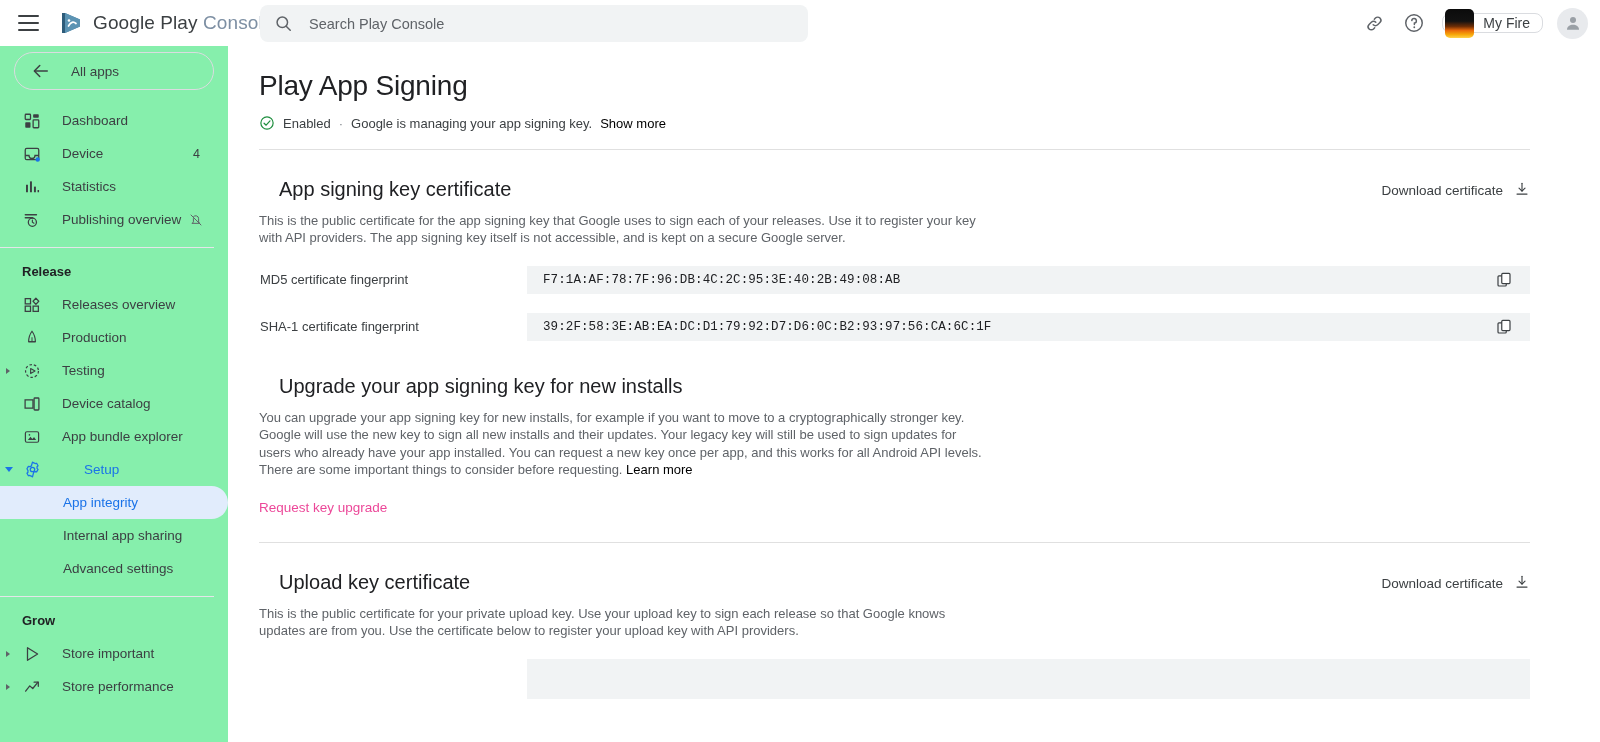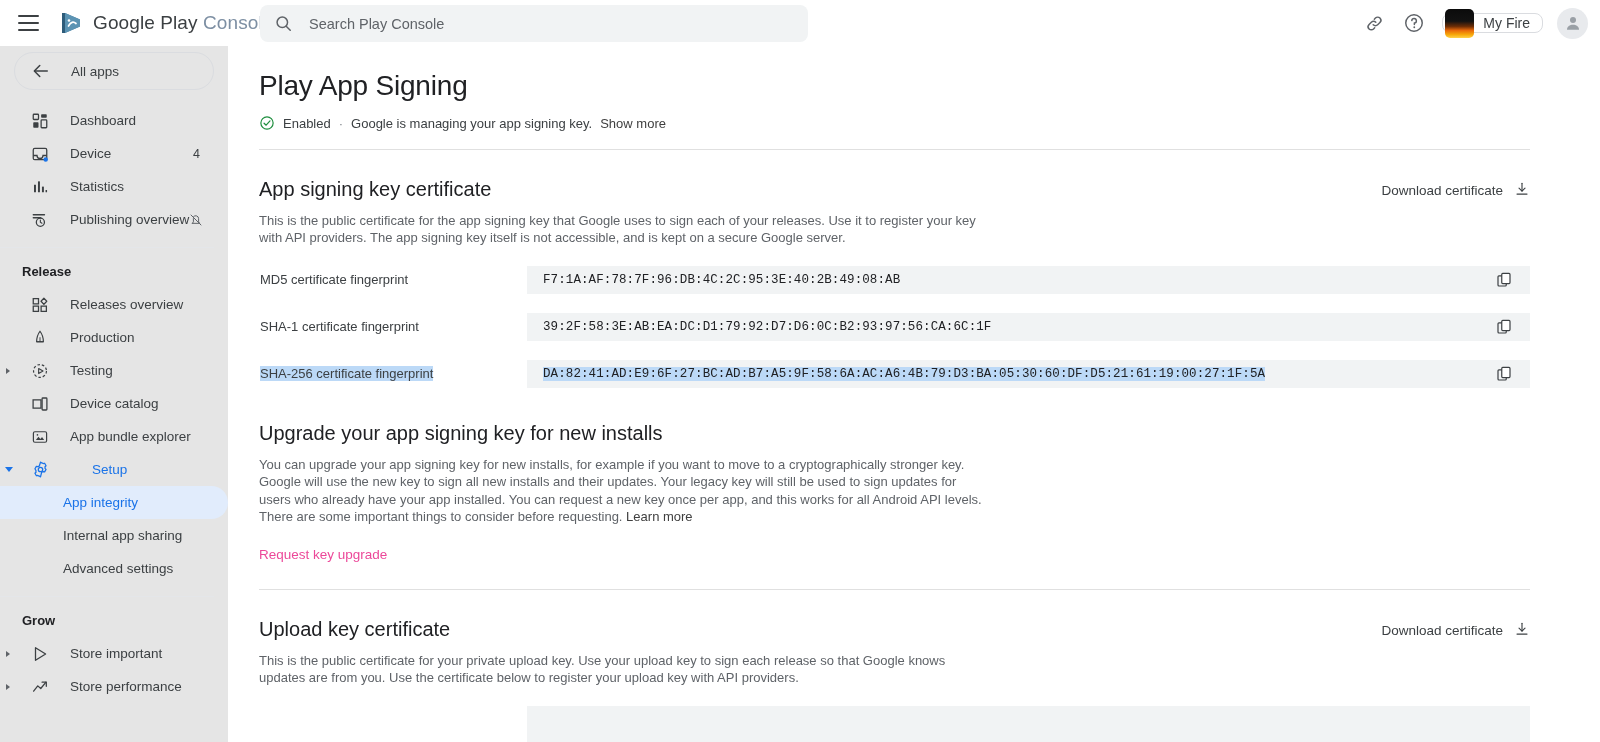--- a/index.html
+++ b/index.html
@@ -61,31 +61,31 @@
   }
   .app-chip-name { font-size: 14px; color: #3c4043; white-space: nowrap; }
   .avatar {
     width: 31px; height: 31px; border-radius: 50%; background: #e8eaed;
     display: flex; align-items: center; justify-content: center; margin-left: 6px; cursor: pointer;
   }
 
   
   .sidebar {
     position: absolute; left: 0; top: 46px; width: 228px; height: 696px;
-    background: #e5e5e5; overflow: hidden; padding-top: 4px;
+    background: #86efac; overflow: hidden; padding-top: 4px;
   }
   .allapps {
     display: flex; align-items: center; height: 38px; margin: 2px 14px 14px 14px;
     border: 1px solid #dadce0; border-radius: 20px; padding-left: 16px; cursor: pointer;
   }
   .allapps-label { font-size: 13.5px; color: #3c4043; margin-left: 20px; }
 
   .navitem {
     position: relative; display: flex; align-items: center; height: 33px;
-    padding-left: 30px; cursor: pointer; color: #3c4043;
+    padding-left: 22px; cursor: pointer; color: #3c4043;
     border-top-right-radius: 18px; border-bottom-right-radius: 18px;
   }
   .navitem .ic { width: 20px; height: 20px; display: flex; align-items: center; justify-content: center; flex: 0 0 20px; }
   .navitem .lbl { font-size: 13.5px; margin-left: 20px; white-space: nowrap; }
   .navitem .badge { position: absolute; right: 28px; font-size: 12.5px; color: #3c4043; }
   .navitem .trail { position: absolute; right: 24px; display: flex; }
   .caret {
     position: absolute; left: 6px; width: 0; height: 0;
     border-left: 4.5px solid #5f6368; border-top: 3.5px solid transparent; border-bottom: 3.5px solid transparent;
   }
@@ -112,26 +112,26 @@
     position: absolute; left: 228px; top: 52px; width: 1372px; height: 696px;
     overflow: hidden; background: #fff;
   }
   .inner { padding: 0 70px 0 31px; }
 
   .page-title { font-size: 28px; font-weight: normal; color: #202124; margin-top: 18px; letter-spacing: -.2px; }
   .status-row { display: flex; align-items: center; margin-top: 13px; font-size: 13px; color: #3c4043; }
   .status-row .chk { margin-right: 8px; display: flex; }
   .status-enabled { color: #3c4043; }
   .dot-sep { margin: 0 8px; color: #80868b; }
-  .lnk { color: #404040; cursor: pointer; text-decoration: none; }
+  .lnk { color: #000000; cursor: pointer; text-decoration: none; }
 
   .hr { height: 1px; background: #e0e0e0; margin-top: 18px; }
 
   .sec-head-row { display: flex; align-items: flex-start; justify-content: space-between; margin-top: 28px; }
-  .sec-title { font-size: 20px; color: #202124; font-weight: normal; }
+  .sec-title { font-size: 20px; color: #202124; font-weight: normal; margin-left: 20px; }
   .dl-link { display: flex; align-items: center; gap: 11px; color: #3c4043; font-size: 13.5px; cursor: pointer; white-space: nowrap; margin-top: 3px; }
   .sec-desc { font-size: 13px; color: #5f6368; line-height: 1.34; margin-top: 11px; max-width: 718px; }
 
   .fp-row { display: flex; align-items: center; margin-top: 19px; }
   .fp-label { width: 268px; font-size: 13px; color: #3c4043; flex: 0 0 268px; padding-left: 1px; }
   .fp-box {
     flex: 1; height: 28px; background: #f1f3f4; display: flex; align-items: center;
     padding: 0 16px; position: relative;
   }
   .fp-val {
@@ -439,34 +439,20 @@
           <span class="copy-btn">
             <svg width="18" height="18" viewBox="0 0 24 24">
               <rect x="4" y="6.5" width="11" height="13.5" rx="1.3" fill="none" stroke="#3c4043" stroke-width="1.6"></rect>
               <rect x="9" y="3.2" width="11" height="13.5" rx="1.3" fill="#fff" stroke="#3c4043" stroke-width="1.6"></rect>
             </svg>
           </span>
         </div>
       </div>
 
       
-      <div class="fp-row selected">
-        <div class="fp-label">
-          <span class="sel-hl">SHA-256 certificate fingerprint</span>
-        </div>
-        <div class="fp-box">
-          <span class="fp-val sel-hl">DA:82:41:AD:E9:6F:27:BC:AD:B7:A5:9F:58:6A:AC:A6:4B:79:D3:BA:05:30:60:DF:D5:21:61:19:00:27:1F:5A</span>
-          <span class="copy-btn">
-            <svg width="18" height="18" viewBox="0 0 24 24">
-              <rect x="4" y="6.5" width="11" height="13.5" rx="1.3" fill="none" stroke="#3c4043" stroke-width="1.6"></rect>
-              <rect x="9" y="3.2" width="11" height="13.5" rx="1.3" fill="#fff" stroke="#3c4043" stroke-width="1.6"></rect>
-            </svg>
-          </span>
-        </div>
-      </div>
 
       
       <h2 class="sec-title" style="margin-top:34px">Upgrade your app signing key for new installs</h2>
       <p class="body-text">
         <span>You can upgrade your app signing key for new installs, for example if you want to move to a cryptographically stronger key. Google will use the new key to sign all new installs and their updates. Your legacy key will still be used to sign updates for users who already have your app installed. You can request a new key once per app, and this works for all Android API levels. There are some important things to consider before requesting.</span>
         <span class="lnk">Learn more</span>
       </p>
       <span class="action-link">Request key upgrade</span>
 
       <div class="hr" style="margin-top:26px"></div>

